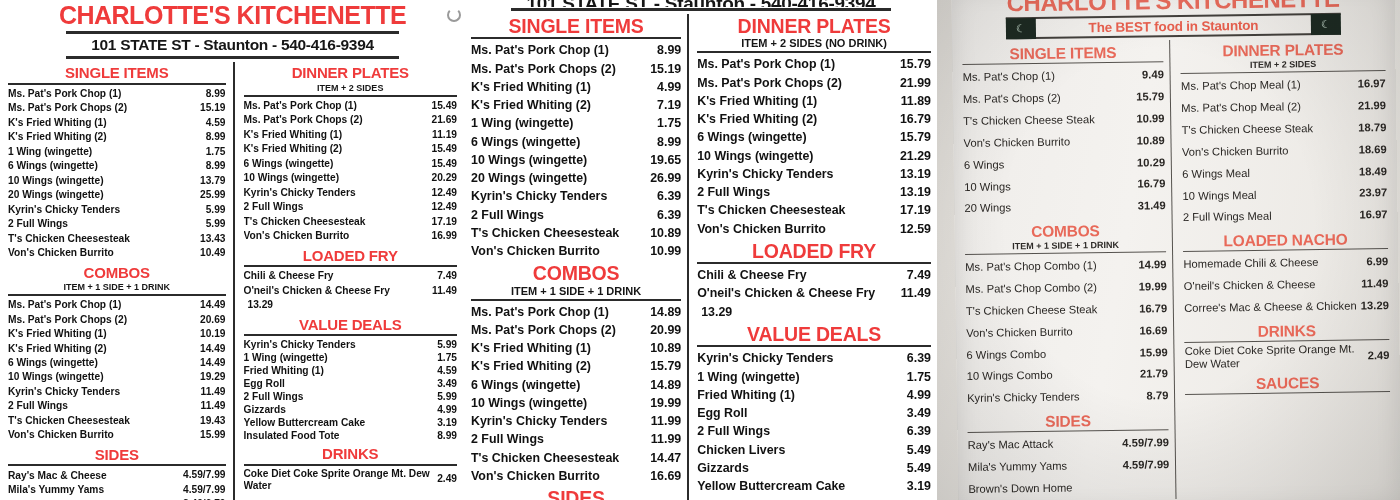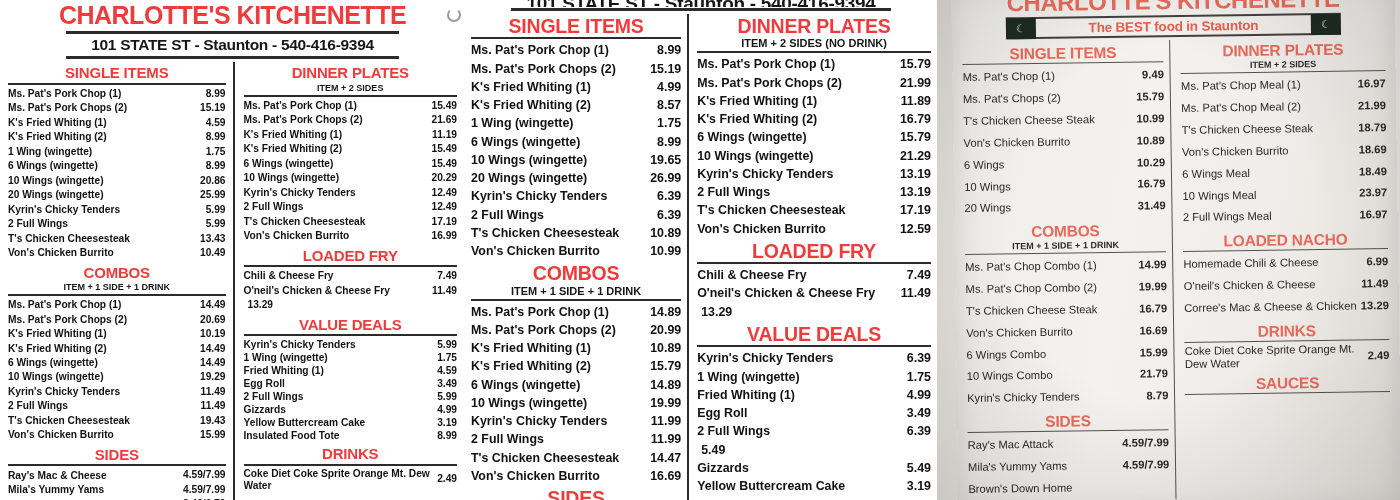--- a/index.html
+++ b/index.html
@@ -176,21 +176,21 @@
               <div class="row">
                 <span class="nm">1 Wing (wingette)</span>
                 <span class="pr">1.75</span>
               </div>
               <div class="row">
                 <span class="nm">6 Wings (wingette)</span>
                 <span class="pr">8.99</span>
               </div>
               <div class="row">
                 <span class="nm">10 Wings (wingette)</span>
-                <span class="pr">20.86</span>
+                <span class="pr">13.79</span>
               </div>
               <div class="row">
                 <span class="nm">20 Wings (wingette)</span>
                 <span class="pr">25.99</span>
               </div>
               <div class="row">
                 <span class="nm">Kyrin's Chicky Tenders</span>
                 <span class="pr">5.99</span>
               </div>
               <div class="row">
@@ -410,21 +410,21 @@
               <div class="row">
                 <span class="nm">Ms. Pat's Pork Chops (2)</span>
                 <span class="pr">15.19</span>
               </div>
               <div class="row">
                 <span class="nm">K's Fried Whiting (1)</span>
                 <span class="pr">4.99</span>
               </div>
               <div class="row">
                 <span class="nm">K's Fried Whiting (2)</span>
-                <span class="pr">8.57</span>
+                <span class="pr">7.19</span>
               </div>
               <div class="row">
                 <span class="nm">1 Wing (wingette)</span>
                 <span class="pr">1.75</span>
               </div>
               <div class="row">
                 <span class="nm">6 Wings (wingette)</span>
                 <span class="pr">8.99</span>
               </div>
               <div class="row">
@@ -588,20 +588,21 @@
               </div>
               <div class="row tight">
                 <span class="nm">Egg Roll</span>
                 <span class="pr">3.49</span>
               </div>
               <div class="row tight">
                 <span class="nm">2 Full Wings</span>
                 <span class="pr">6.39</span>
               </div>
               <div class="row tight">
+                <span class="nm">Chicken Livers</span>
                 <span class="pr">5.49</span>
               </div>
               <div class="row tight">
                 <span class="nm">Gizzards</span>
                 <span class="pr">5.49</span>
               </div>
               <div class="row tight">
                 <span class="nm">Yellow Buttercream  Cake</span>
                 <span class="pr">3.19</span>
               </div>

